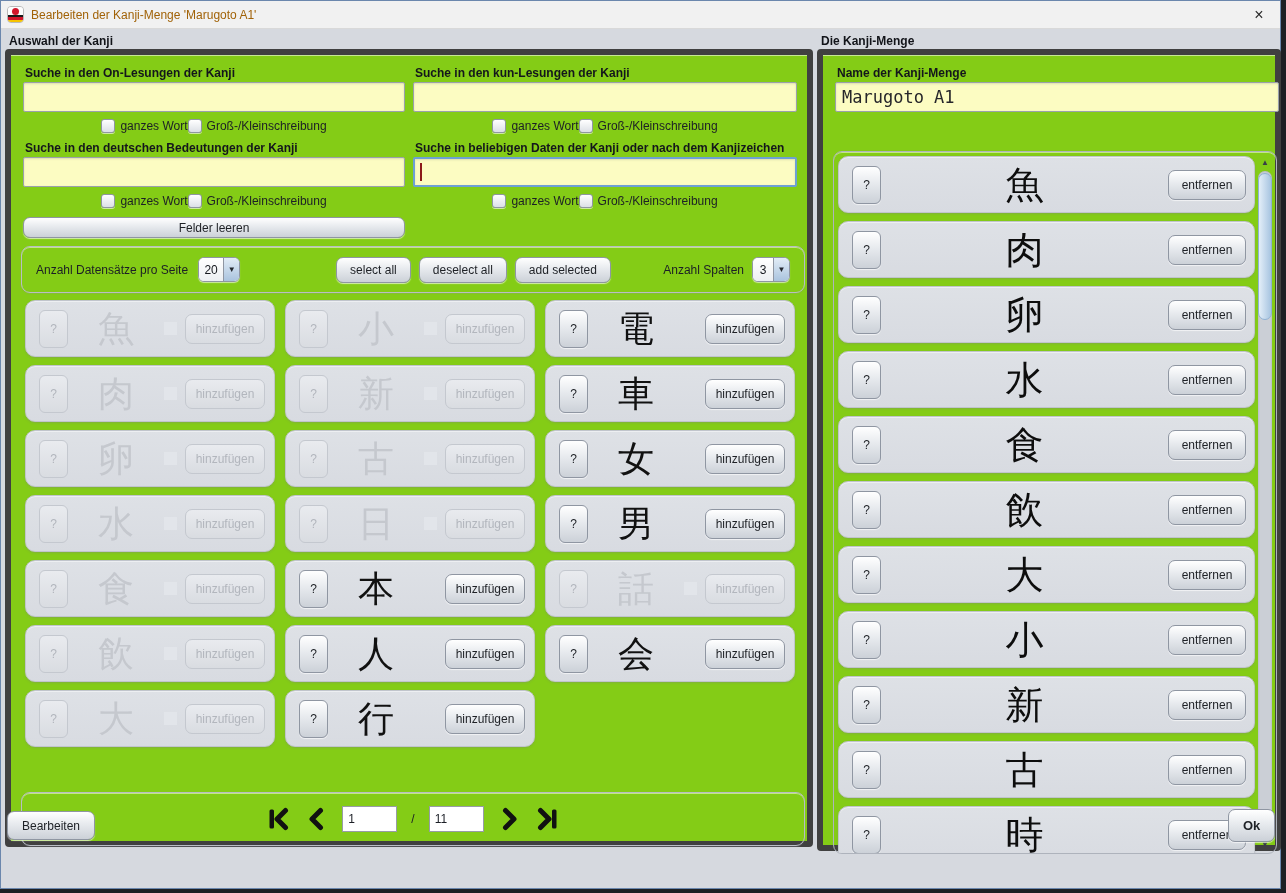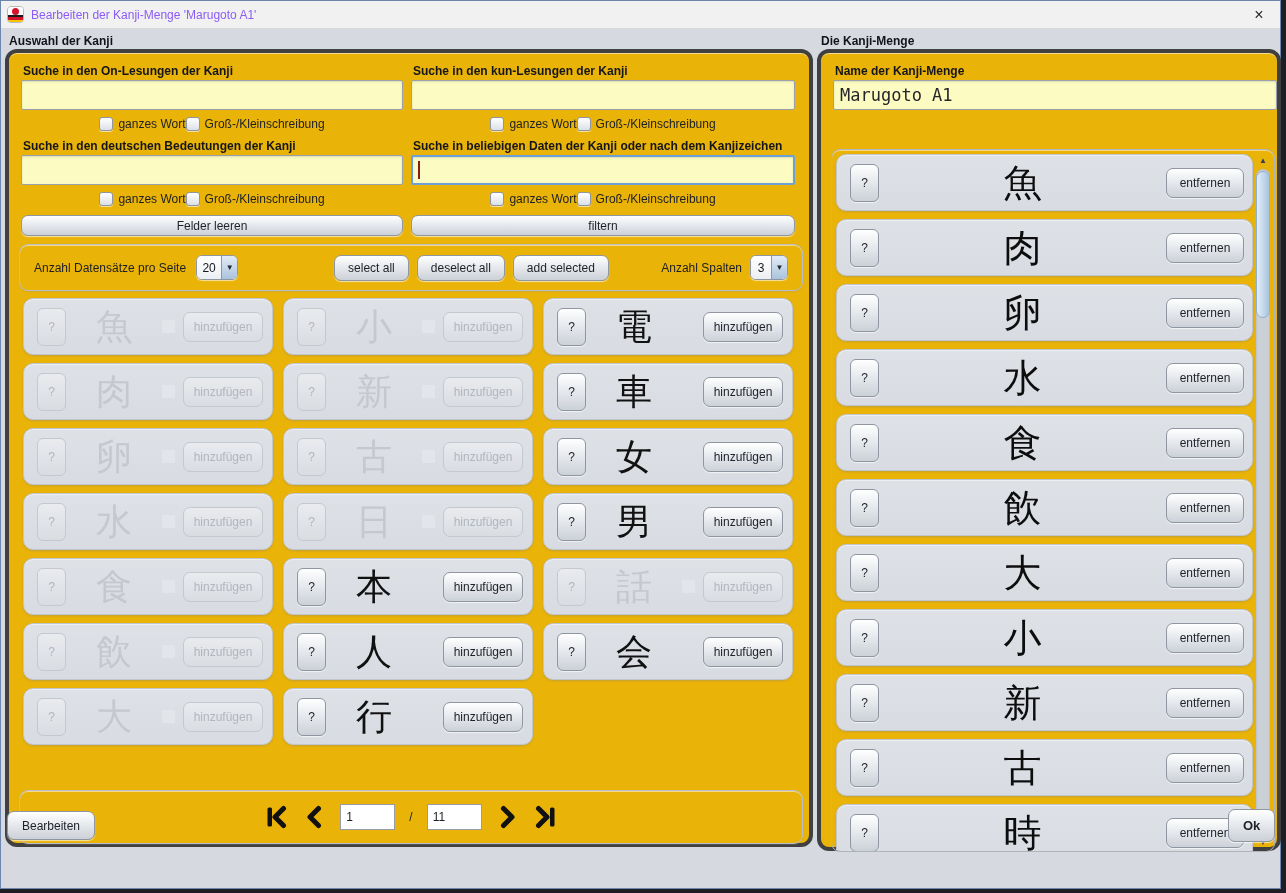--- a/index.html
+++ b/index.html
@@ -17,26 +17,26 @@
   
   .titlebar {
     height:28px; background:#f1f1f1; display:flex; align-items:center;
     padding:0 6px; gap:7px; border-bottom:1px solid #d9d9d9;
   }
   .app-icon { width:17px; height:17px; border-radius:4px; overflow:hidden; border:1px solid #b9b9b9; flex:0 0 auto; }
   .app-icon .jp { height:50%; background:#fdfdfd; position:relative; }
   .app-icon .jp::after { content:""; position:absolute; left:50%; top:60%; width:7px; height:7px; margin:-3.5px 0 0 -3.5px; border-radius:50%; background:#d2152b; }
   .app-icon .de { height:50%; display:flex; flex-direction:column; }
   .app-icon .de i { flex:1; } .app-icon .de i:nth-child(1){background:#1a1a1a;} .app-icon .de i:nth-child(2){background:#d2152b;} .app-icon .de i:nth-child(3){background:#f6c400;}
-  .title-text { font-size:12px; color:#8b5cf6; }
+  .title-text { font-size:12px; color:#a16207; }
   .close-btn { margin-left:auto; width:30px; height:22px; display:flex; align-items:center; justify-content:center; font-size:16px; color:#2a2a2a; cursor:default; }
   
   .panel-title { position:absolute; font-size:12px; font-weight:bold; color:#121419; }
   .panel {
-    position:absolute; background:#eab308; border:4px solid #404040; border-radius:12px;
+    position:absolute; background:#84cc16; border:6px solid #404040; border-radius:4px;
     box-shadow: inset 0 1px 0 rgba(255,255,255,.55);
   }
   .left-panel  { left:4px;  top:48px; width:808px; height:798px; }
   .right-panel { left:816px; top:48px; width:464px; height:802px; }
   .abs { position:absolute; }
   
   .fld-label { font-size:12px; font-weight:bold; color:#14161c; white-space:nowrap; }
   .ytext {
     width:100%; height:30px; background:#fcfcc2; border:1px solid #9aa0ab; border-radius:2px;
     font-size:13px; padding:0 6px; color:#222; box-shadow: inset 0 1px 2px rgba(130,135,120,.25);
@@ -210,21 +210,20 @@
           <span class="box"></span>
           <span>ganzes Wort</span>
         </span>
       <span class="cbx">
           <span class="box"></span>
           <span>Groß-/Kleinschreibung</span>
         </span>
     </div>
 
     <div class="abs btn wide-btn" style="left:12px; top:162px; width:382px;">Felder leeren</div>
-    <div class="abs btn wide-btn" style="left:402px; top:162px; width:384px;">filtern</div>
 
     <div class="abs inner-frame controls-row" style="left:10px; top:191px; width:784px; height:47px;">
       <span class="fld-label" style="font-weight:normal; color:#1c1f26;">Anzahl Datensätze pro Seite</span>
       <span class="combo" style="margin-left:10px;">
         <span class="val">20</span>
         <span class="arrow">▼</span>
       </span>
       <span class="btn" style="margin-left:96px; height:26px; padding:0 13px;">select all</span>
       <span class="btn" style="margin-left:8px; height:26px; padding:0 13px;">deselect all</span>
       <span class="btn" style="margin-left:8px; height:26px; padding:0 13px;">add selected</span>

